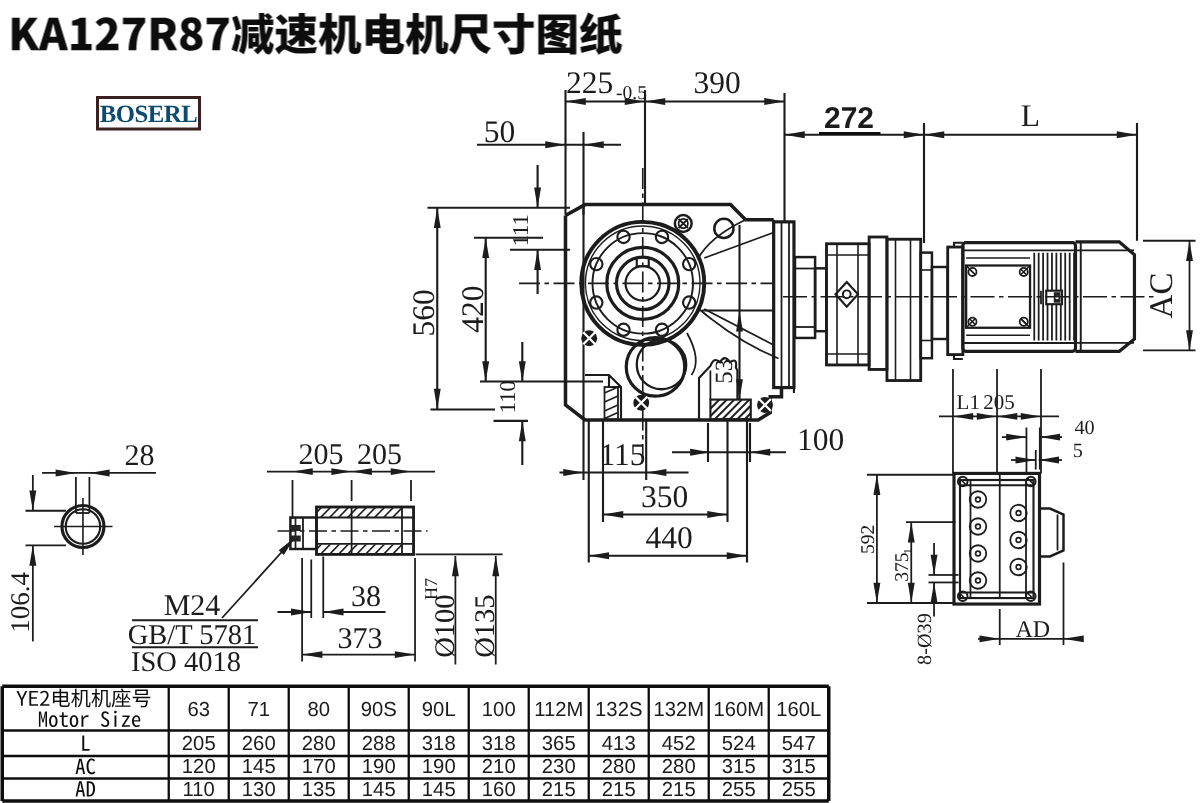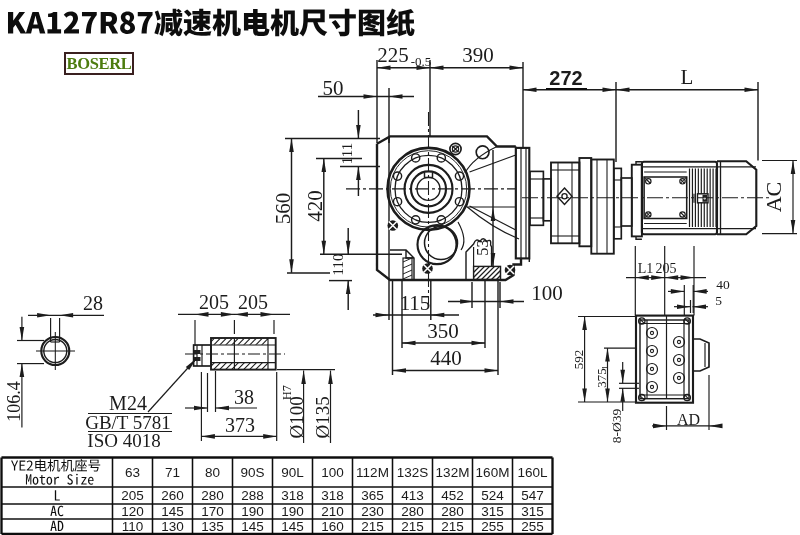--- a/index.html
+++ b/index.html
@@ -1,15 +1,15 @@
 <!DOCTYPE html>
 <html><head><meta charset="utf-8"><style>
 html,body{margin:0;padding:0;background:#fff;width:800px;height:535px;overflow:hidden}
-#logo{position:absolute;left:64px;top:52px;width:66px;height:19px;border:2.5px solid #3a2020;
- font-family:"Liberation Serif",serif;font-weight:bold;font-size:16.5px;color:#4d7c0f;
+#logo{position:absolute;left:64px;top:64px;width:66px;height:19px;border:2.5px solid #3a2020;
+ font-family:"Liberation Serif",serif;font-weight:bold;font-size:16.5px;color:#0c4a6e;
  text-align:center;line-height:19px;letter-spacing:-0.3px}
 </style></head><body>
 <svg width="800" height="535" viewBox="0 0 800 535" style="position:absolute;left:0;top:0">
 <defs>
       <filter id="soft" x="-2%" y="-2%" width="104%" height="104%">
         <feGaussianBlur stdDeviation="0.32"></feGaussianBlur>
       </filter>
     </defs>
 <g filter="url(#soft)">
       <line x1="377" y1="60" x2="377" y2="143" stroke="#1b1b1b" stroke-width="1.42"></line>

